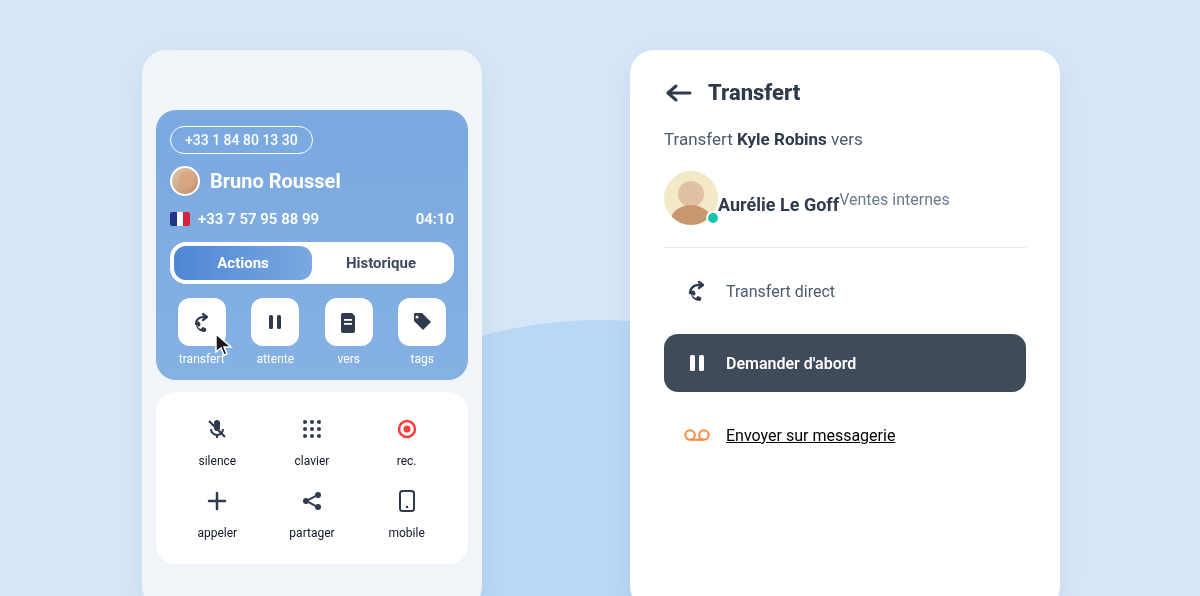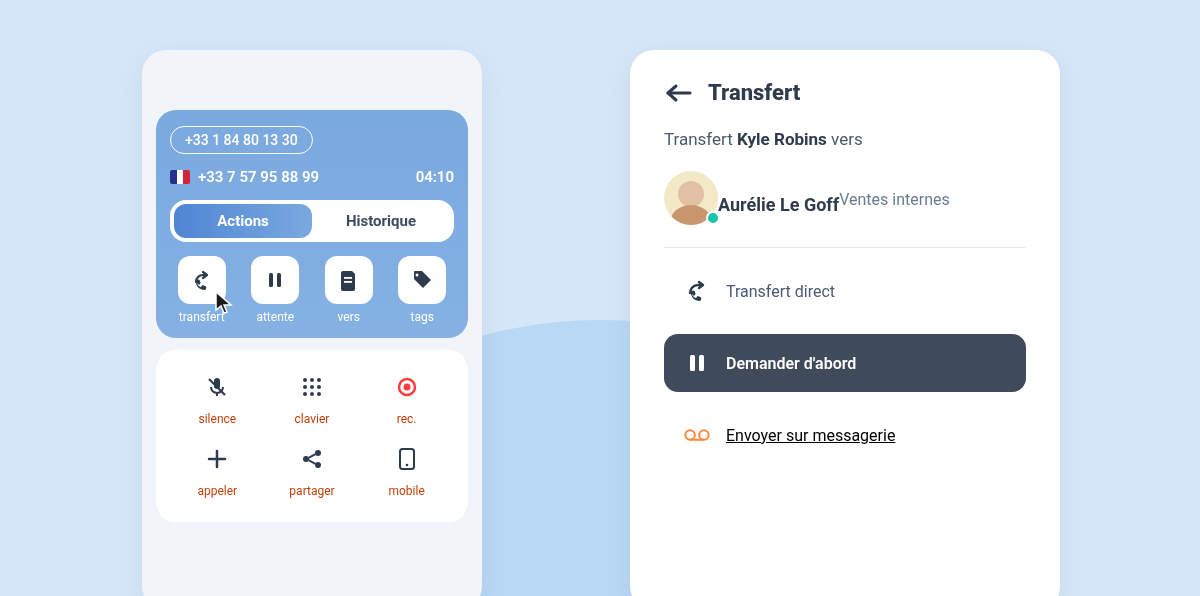--- a/index.html
+++ b/index.html
@@ -148,21 +148,21 @@
   .lower-row { display:flex; justify-content:space-around; margin-bottom: 14px; }
   .lower-btn {
     display:flex; flex-direction:column; align-items:center; gap:6px;
     width: 90px;
     cursor:pointer;
   }
   .lower-icon {
     width: 38px; height: 38px;
     display:flex; align-items:center; justify-content:center;
   }
-  .lower-label { font-size: 12px; color:#c2410c; }
+  .lower-label { font-size: 12px; color:#0f172a; }
 
   
   .back-row { display:flex; align-items:center; gap:14px; margin-bottom: 24px; }
   .back-arrow {
     width: 30px; height: 20px; cursor:pointer;
   }
   .panel-title { font-size: 22px; font-weight: 800; color:#2f3b4d; }
   .transfer-text { font-size: 17px; color:#4a5a70; margin-bottom: 22px; }
   .transfer-text strong { color:#2f3b4d; font-weight:700; }
   .target {
@@ -210,20 +210,24 @@
 </style>
 </head>
 <body>
 
 <div class="bg-circle"></div>
 
 <div class="panel panel-left">
   <div class="call-card">
     <span class="pill">+33 1 84 80 13 30</span>
 
+    <div class="caller-row">
+      <div class="avatar-small"></div>
+      <div class="caller-name">Bruno Roussel</div>
+    </div>
 
     <div class="phone-row">
       <div class="phone-left">
         <div class="flag"></div>
         <span>+33 7 57 95 88 99</span>
       </div>
       <span>04:10</span>
     </div>
 
     <div class="segmented">

